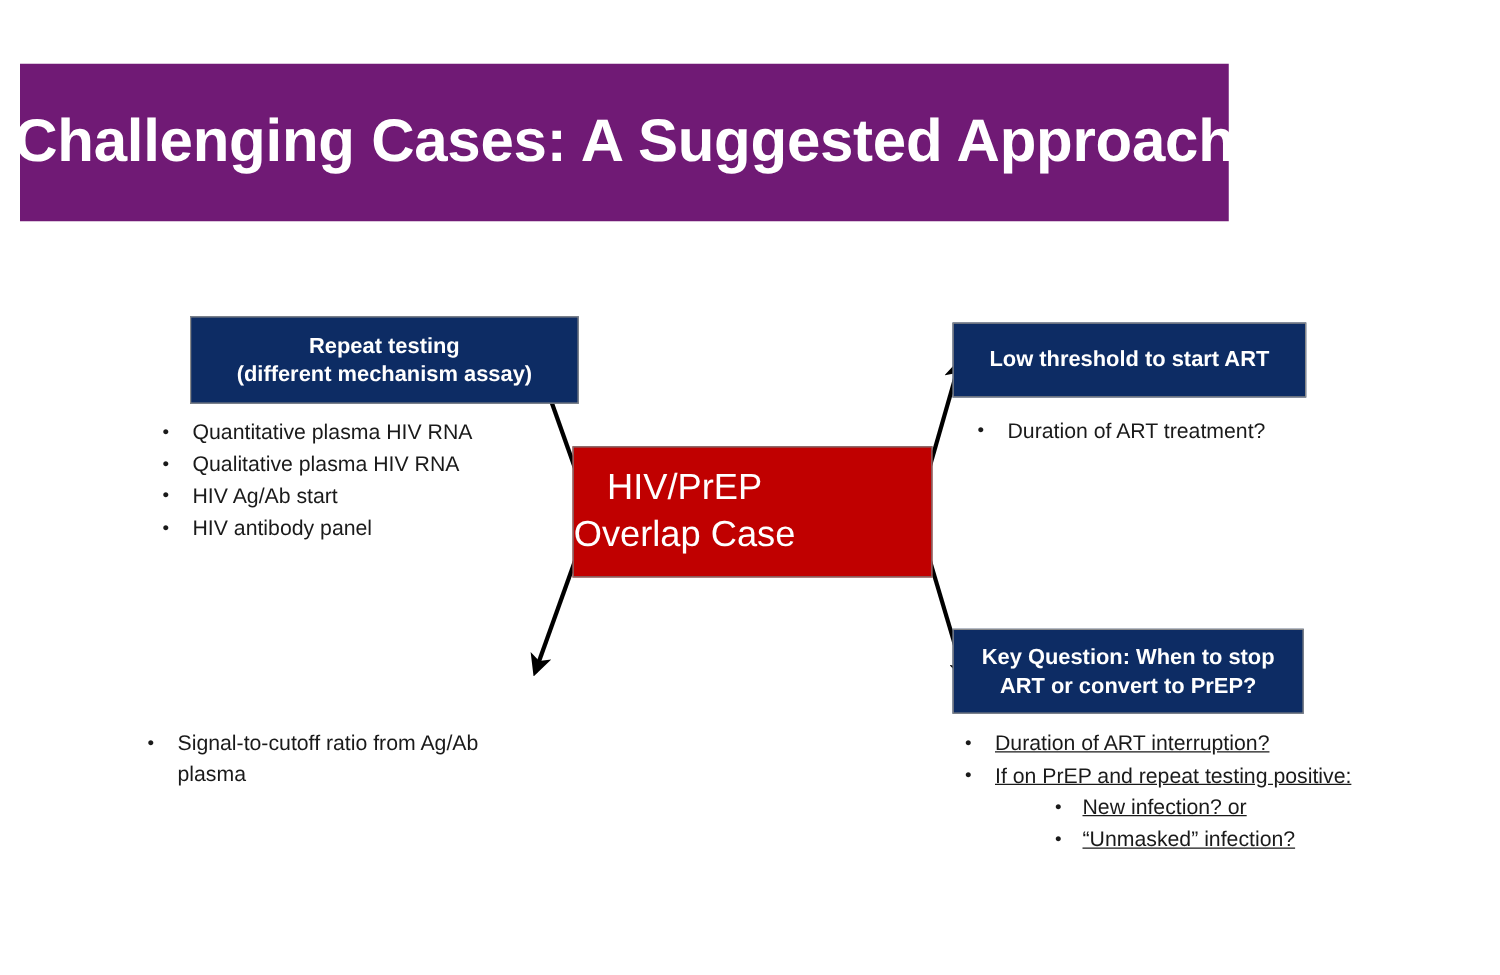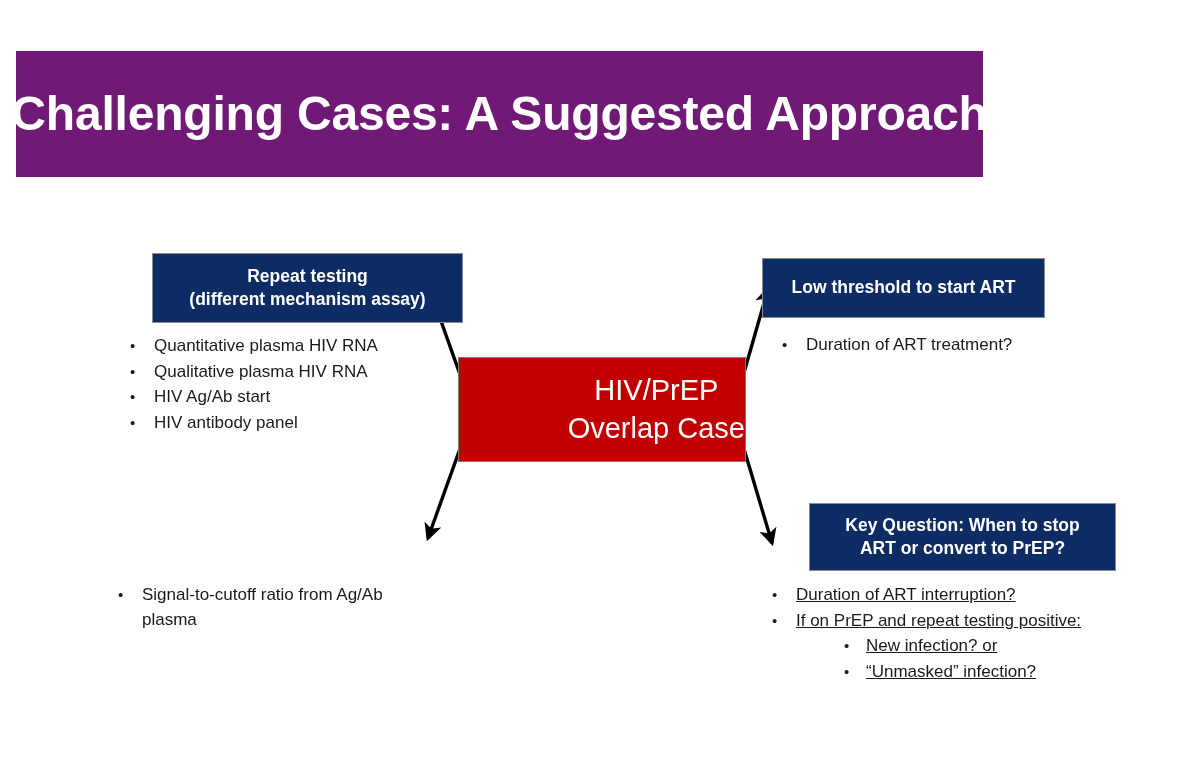--- a/index.html
+++ b/index.html
@@ -84,38 +84,37 @@
   }
   #box-low-threshold {
     left: 762px;
     top: 258px;
     width: 283px;
     height: 60px;
   }
   #box-key-question {
     left: 762px;
     top: 503px;
-    width: 307px;
+    width: 281px;
     height: 68px;
-    margin-left: 47px;
   }
 
   
   #box-center {
     position: absolute;
     left: 458px;
     top: 357px;
     width: 288px;
     height: 105px;
     background: #C00000;
     border: 1px solid #7a7a7a;
     box-sizing: border-box;
     display: flex;
     align-items: center;
-    justify-content: flex-end;
+    justify-content: flex-start;
     text-align: center;
     color: #ffffff;
     font-size: 29px;
     font-weight: 400;
     line-height: 1.3;
   }
 
   
   .bullet-list {
     position: absolute;

